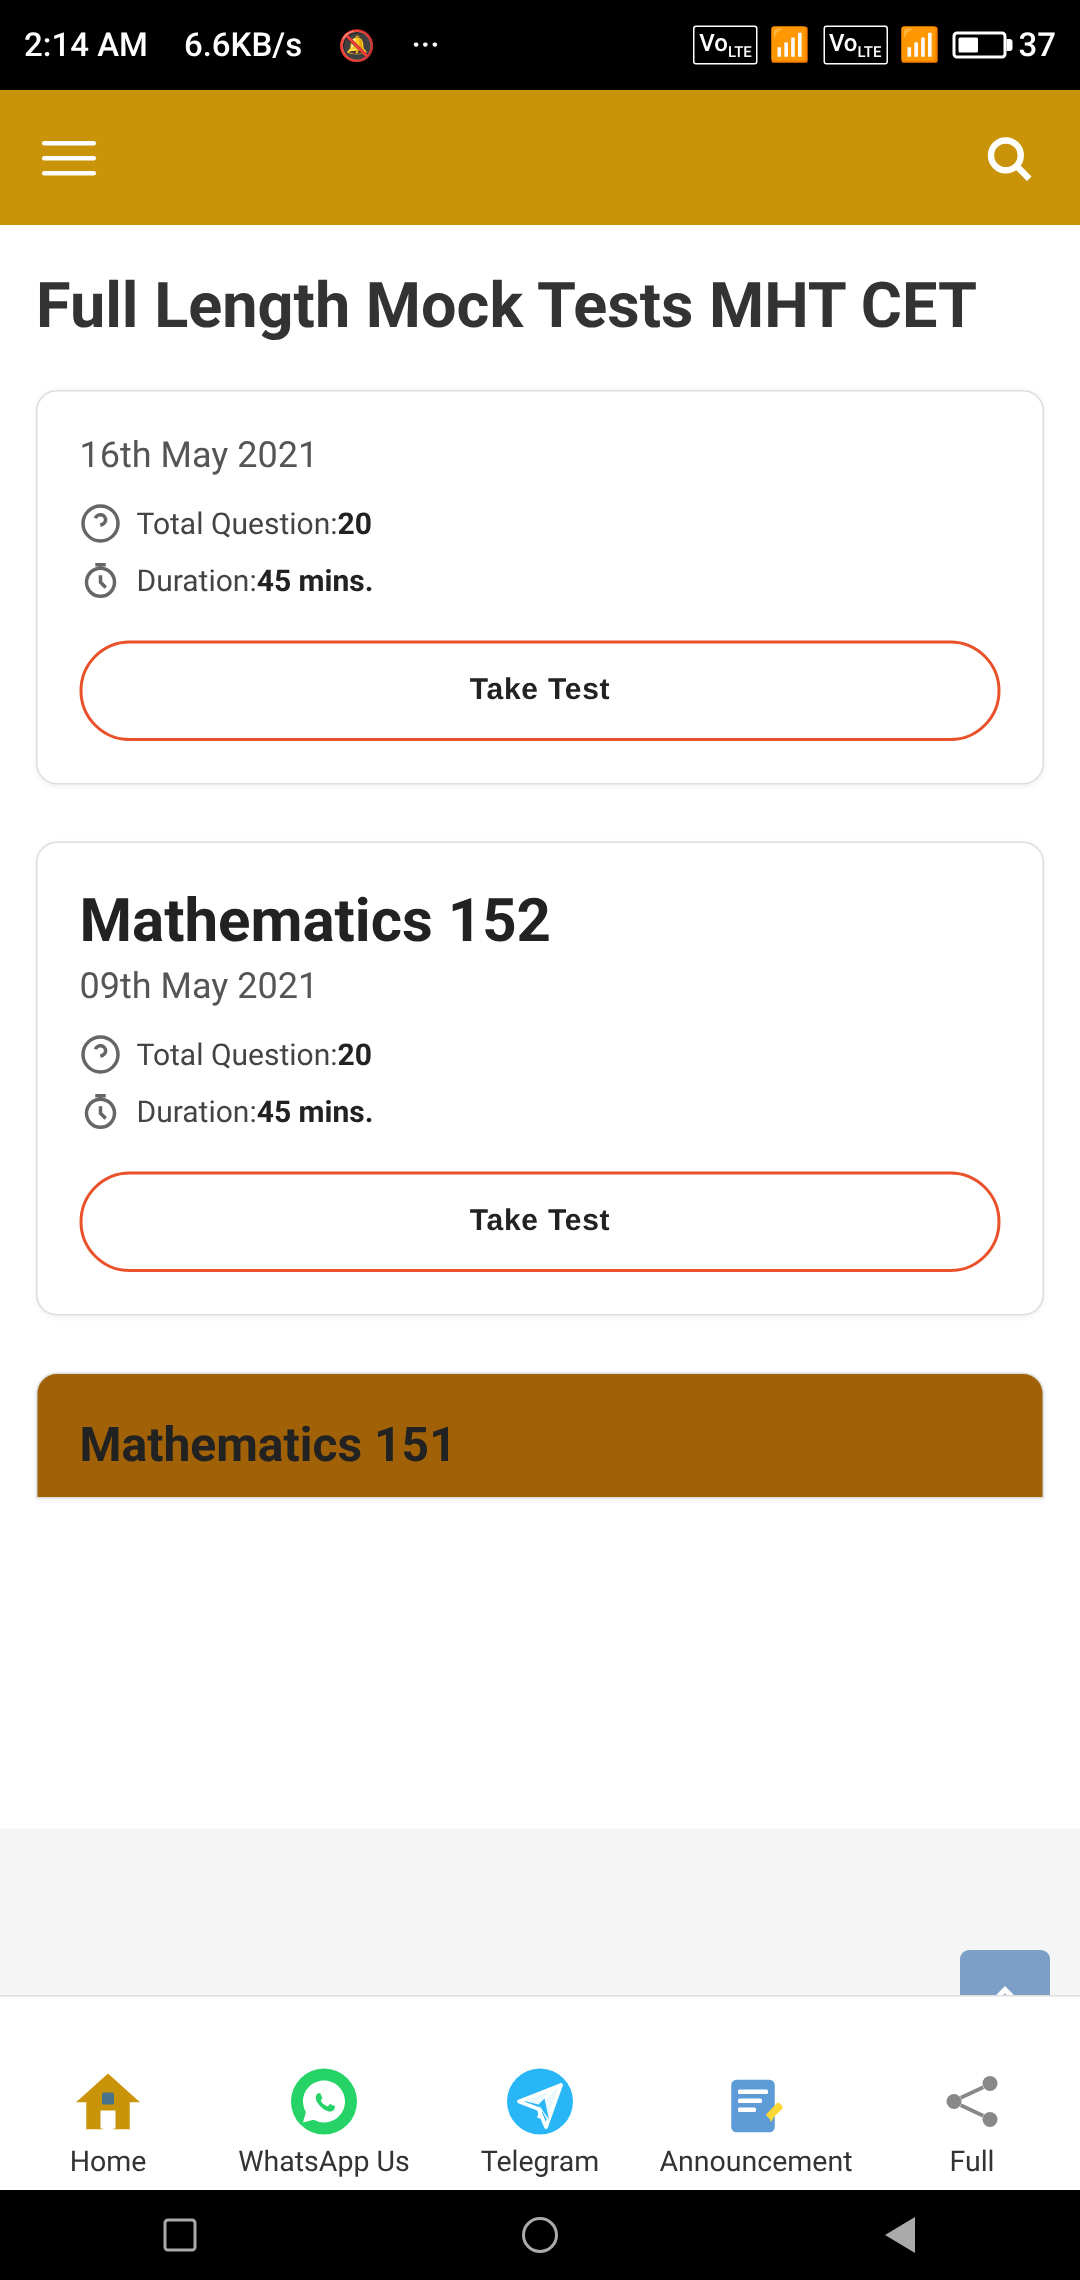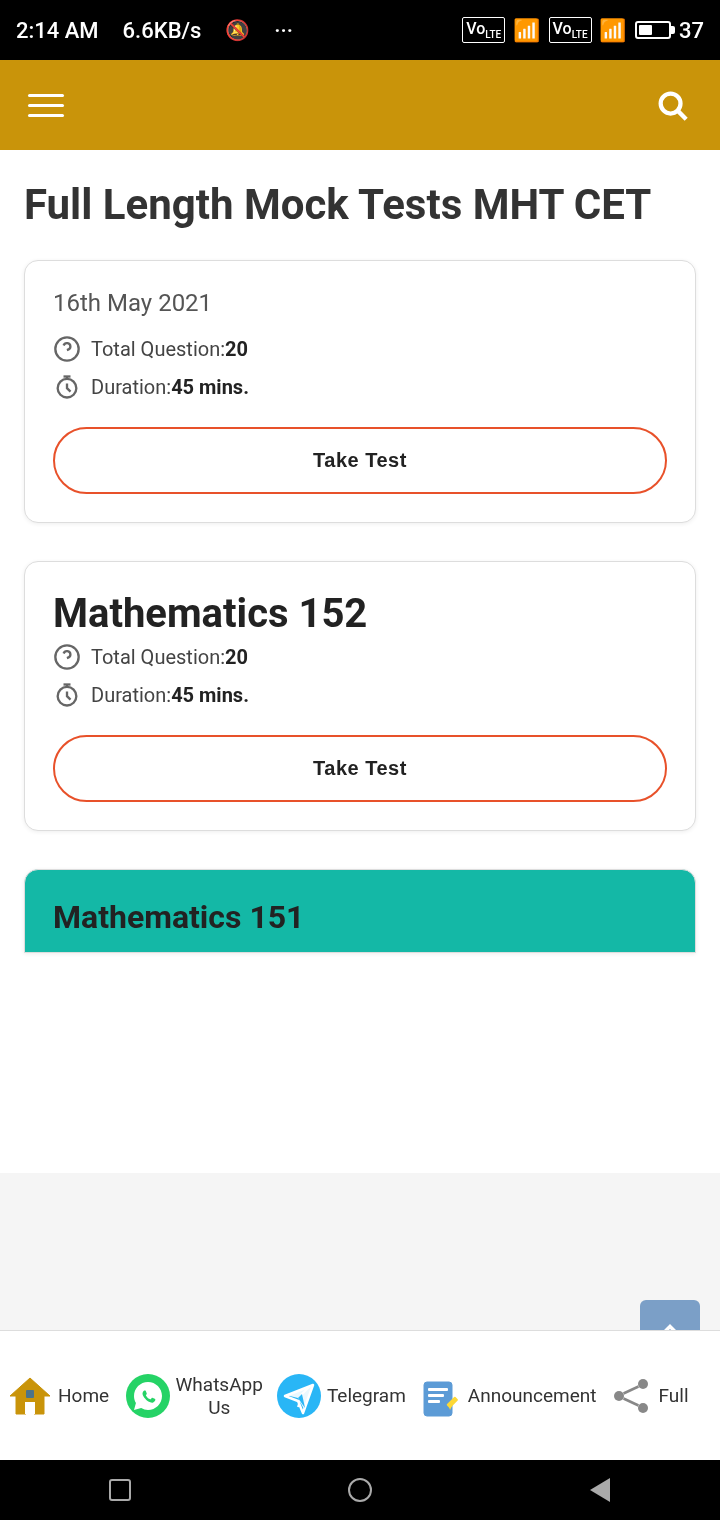--- a/index.html
+++ b/index.html
@@ -176,21 +176,21 @@
     .scroll-top svg {
       width: 28px;
       height: 28px;
       stroke: #fff;
       fill: none;
       stroke-width: 3;
     }
 
     
     .partial-card {
-      background: #14b8a6;
+      background: #a16207;
       border: 1px solid #ddd;
       border-radius: 14px 14px 0 0;
       padding: 28px 28px 10px 28px;
       margin-bottom: 0;
       box-shadow: 0 1px 4px rgba(0,0,0,0.07);
     }
     .partial-card .card-title {
       font-size: 32px;
     }
 
@@ -203,23 +203,23 @@
       background: #fff;
       border-top: 1px solid #ddd;
       display: flex;
       align-items: stretch;
       height: 130px;
       z-index: 200;
     }
     .nav-item {
       flex: 1;
       display: flex;
-      flex-direction: row;
-      align-items: center;
-      justify-content: flex-start;
+      flex-direction: column;
+      align-items: center;
+      justify-content: flex-end;
       gap: 2px;
       cursor: pointer;
       padding: 8px 4px;
     }
     .nav-item-icon {
       width: 52px;
       height: 52px;
       display: flex;
       align-items: center;
       justify-content: center;
@@ -330,20 +330,21 @@
         <path d="M9 3h6"></path>
         <path d="M12 3v2"></path>
       </svg>
       <span>Duration:<strong>45 mins.</strong></span>
     </div>
     <button class="take-test-btn">Take Test</button>
   </div>
 
   <div class="test-card">
     <div class="card-title">Mathematics 152</div>
+    <div class="card-date">09th May 2021</div>
     <div class="card-meta">
       <svg viewBox="0 0 24 24">
         <circle cx="12" cy="12" r="10"></circle>
         <path d="M9.09 9a3 3 0 0 1 5.83 1c0 2-3 3-3 3"></path>
         <line x1="12" y1="17" x2="12.01" y2="17"></line>
       </svg>
       <span>Total Question:<strong>20</strong></span>
     </div>
     <div class="card-meta">
       <svg viewBox="0 0 24 24">

